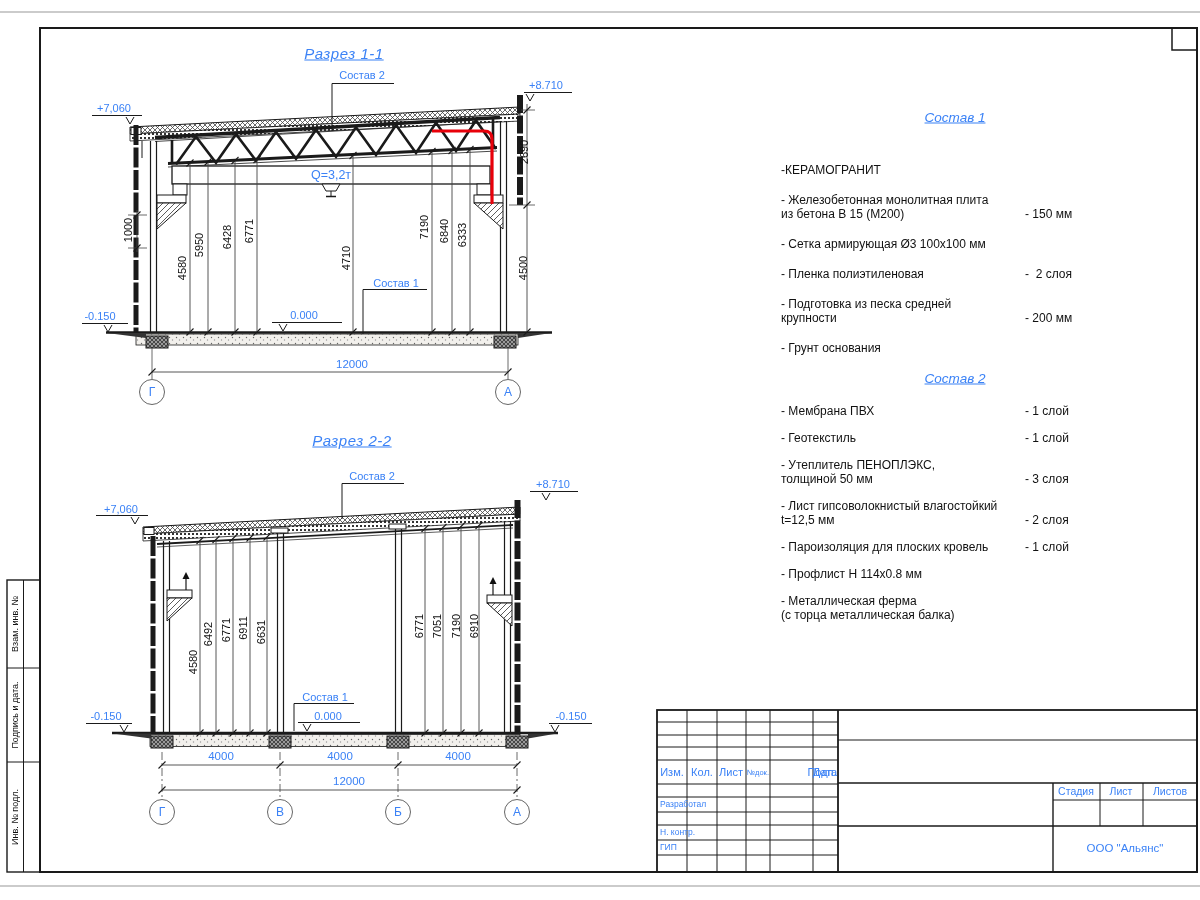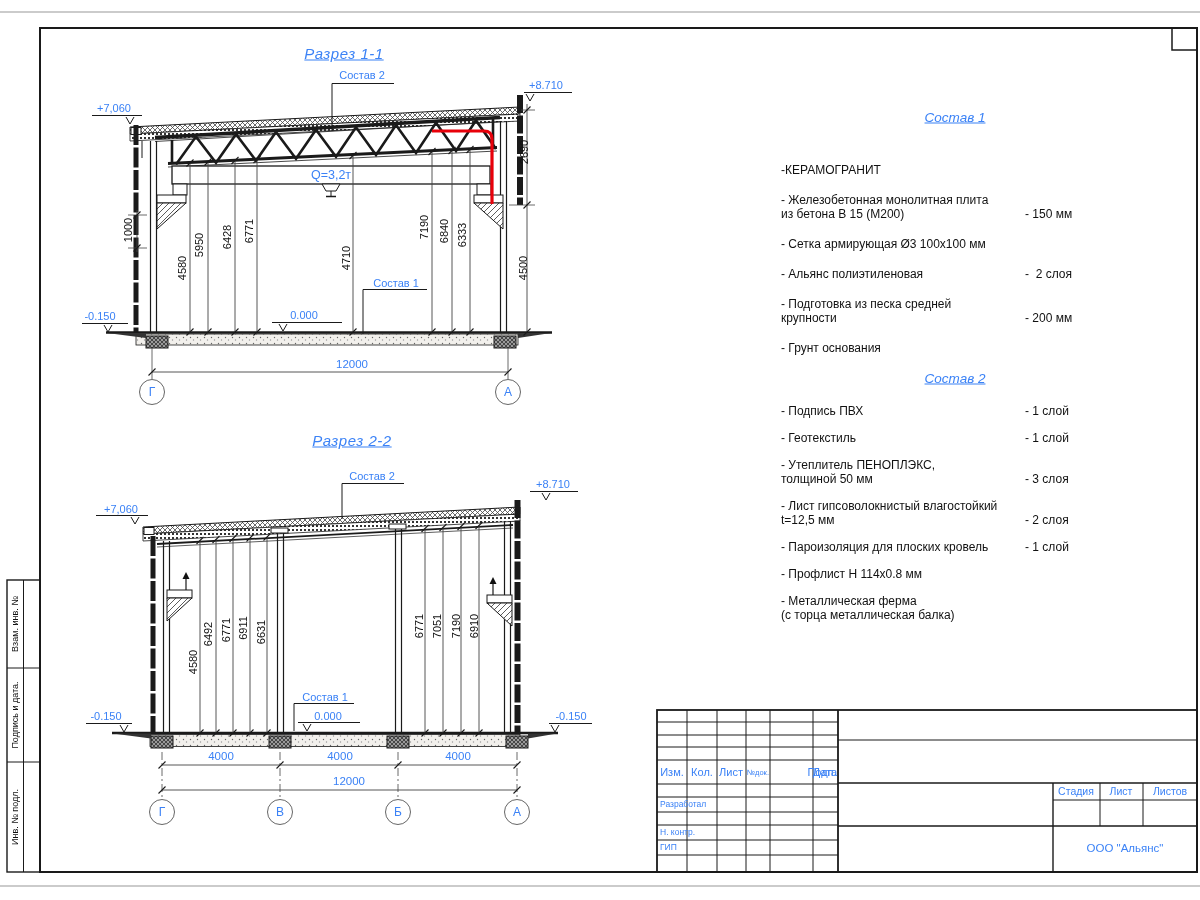--- a/index.html
+++ b/index.html
@@ -368,38 +368,38 @@
   <div class="comp-row">
     <div class="comp-name">- Железобетонная  монолитная плита
 из бетона В 15 (М200)</div>
     <div class="comp-val">- 150 мм</div>
   </div>
   <div class="comp-row">
     <div class="comp-name">- Сетка армирующая Ø3 100х100 мм</div>
     <div class="comp-val"></div>
   </div>
   <div class="comp-row">
-    <div class="comp-name">- Альянс полиэтиленовая</div>
+    <div class="comp-name">- Пленка полиэтиленовая</div>
     <div class="comp-val">-  2 слоя</div>
   </div>
   <div class="comp-row">
     <div class="comp-name">- Подготовка из песка средней
 крупности</div>
     <div class="comp-val">- 200 мм</div>
   </div>
   <div class="comp-row">
     <div class="comp-name">- Грунт основания</div>
     <div class="comp-val"></div>
   </div>
 </div>
 
 <div class="lb t-comp" style="left:955px;top:378px;">Состав 2</div>
 <div class="comp-list g2" style="left:781px;top:404px;width:400px;">
   <div class="comp-row">
-    <div class="comp-name">- Подпись ПВХ</div>
+    <div class="comp-name">- Мембрана ПВХ</div>
     <div class="comp-val">- 1 слой</div>
   </div>
   <div class="comp-row">
     <div class="comp-name">- Геотекстиль</div>
     <div class="comp-val">- 1 слой</div>
   </div>
   <div class="comp-row">
     <div class="comp-name">- Утеплитель ПЕНОПЛЭКС,
 толщиной 50 мм</div>
     <div class="comp-val">- 3 слоя</div>

